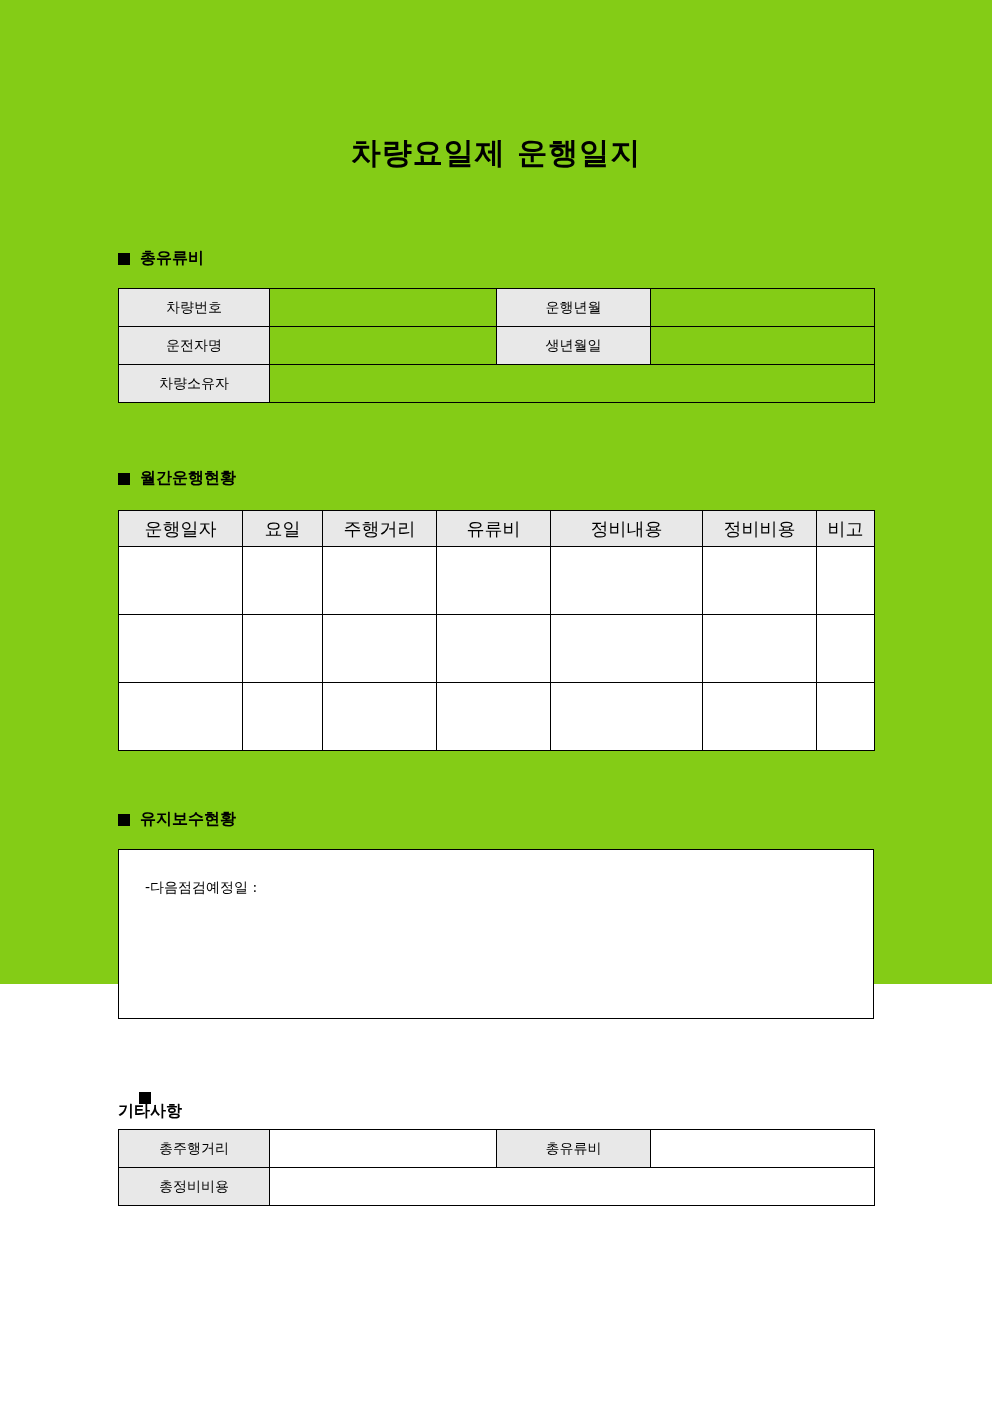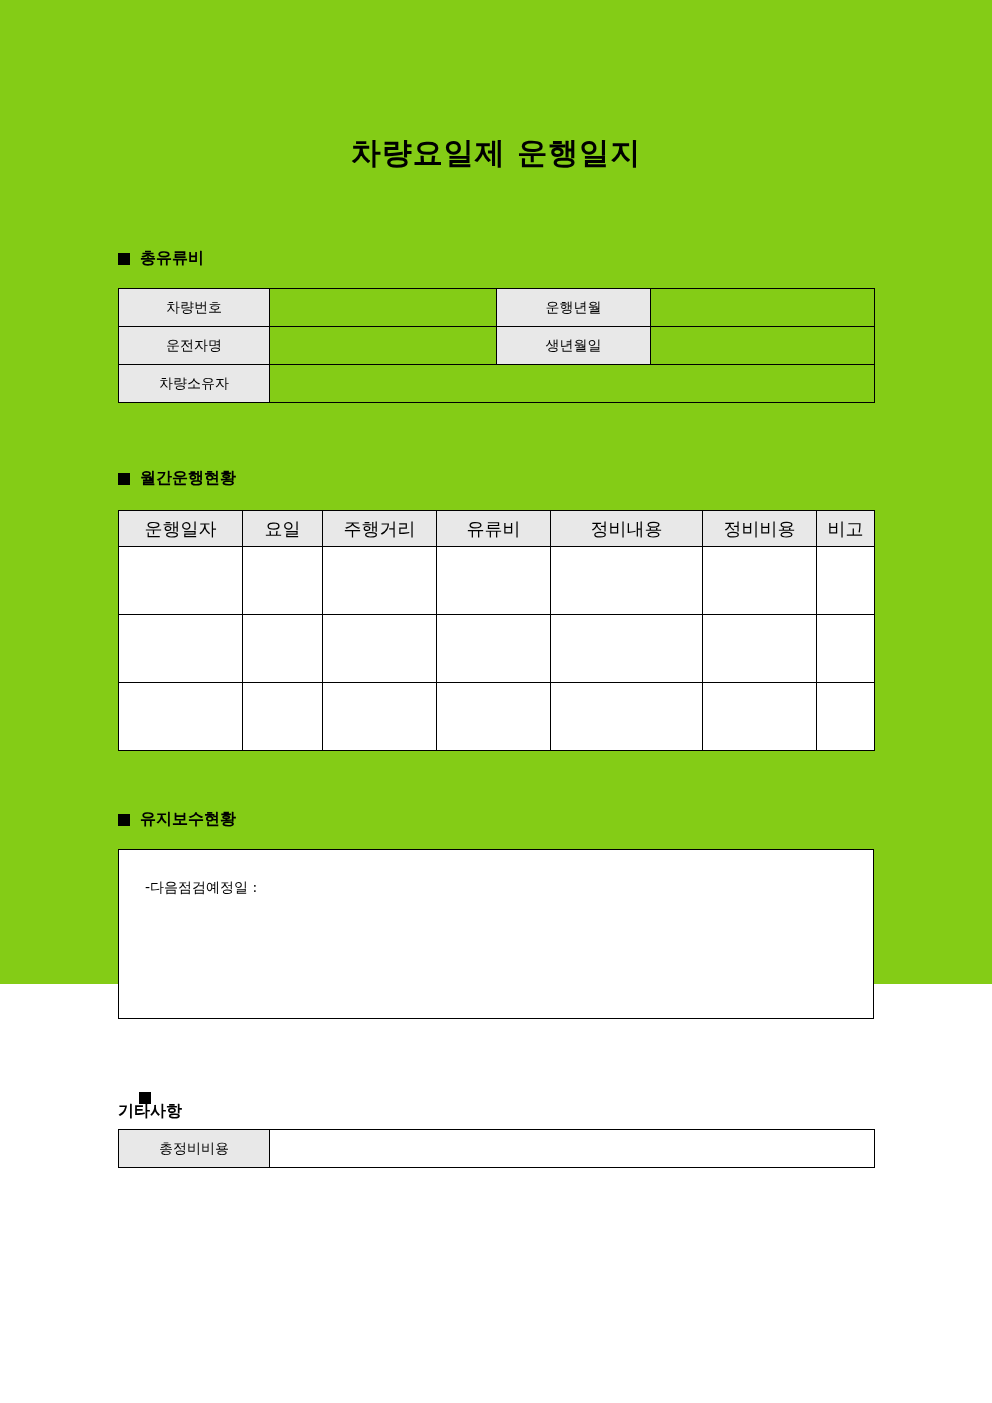--- a/index.html
+++ b/index.html
@@ -240,19 +240,25 @@
 
   <table class="grid info-table" id="table-etc">
     <colgroup>
       <col style="width:151px">
       <col style="width:227px">
       <col style="width:154px">
       <col style="width:224px">
     </colgroup>
     <tbody>
       <tr>
+        <td class="label-cell">총주행거리</td>
+        <td class="value-cell"></td>
+        <td class="label-cell">총유류비</td>
+        <td class="value-cell"></td>
+      </tr>
+      <tr>
         <td class="label-cell">총정비비용</td>
         <td class="value-cell" colspan="3"></td>
       </tr>
     </tbody>
   </table>
 
 </div>
 
 </body></html>

